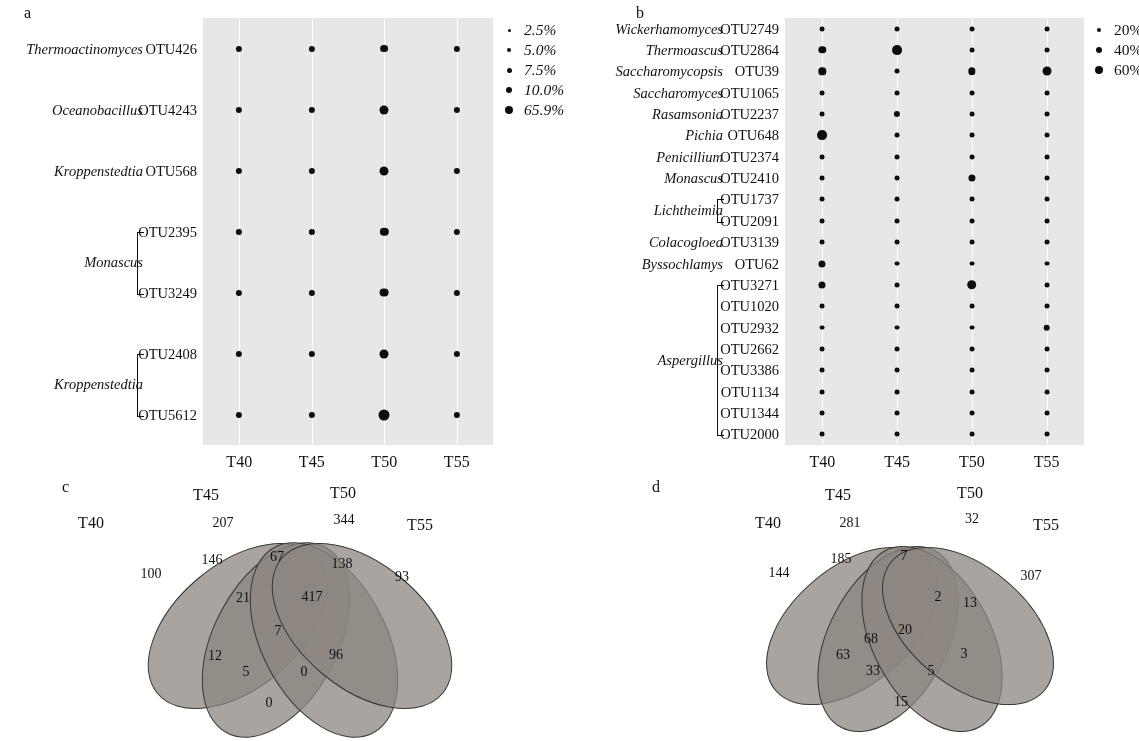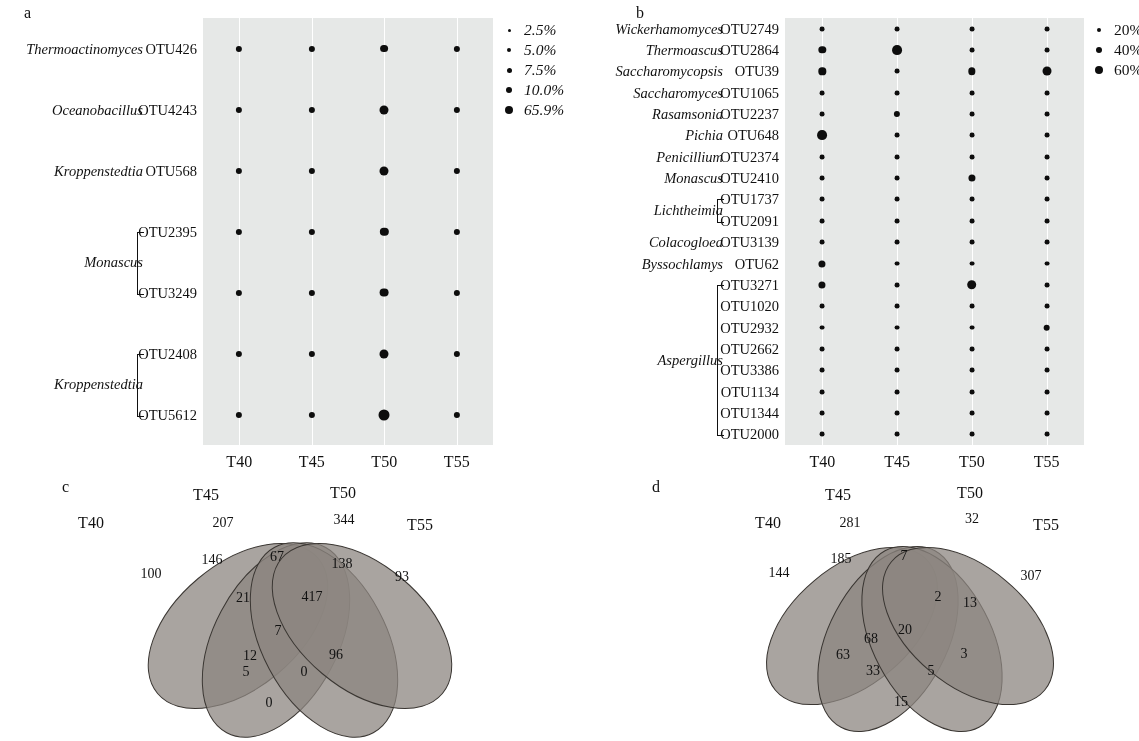--- a/index.html
+++ b/index.html
@@ -387,21 +387,21 @@
       <div class="venn-num" style="left: 91px; top: 98px;">100</div>
       <div class="venn-num" style="left: 163px; top: 47px;">207</div>
       <div class="venn-num" style="left: 284px; top: 44px;">344</div>
       <div class="venn-num" style="left: 342px; top: 101px;">93</div>
       <div class="venn-num" style="left: 152px; top: 84px;">146</div>
       <div class="venn-num" style="left: 217px; top: 81px;">67</div>
       <div class="venn-num" style="left: 282px; top: 88px;">138</div>
       <div class="venn-num" style="left: 183px; top: 122px;">21</div>
       <div class="venn-num" style="left: 252px; top: 121px;">417</div>
       <div class="venn-num" style="left: 218px; top: 155px;">7</div>
-      <div class="venn-num" style="left: 155px; top: 180px; margin-left: 35px;">12</div>
+      <div class="venn-num" style="left: 155px; top: 180px;">12</div>
       <div class="venn-num" style="left: 276px; top: 179px;">96</div>
       <div class="venn-num" style="left: 186px; top: 196px;">5</div>
       <div class="venn-num" style="left: 244px; top: 196px;">0</div>
       <div class="venn-num" style="left: 209px; top: 227px;">0</div>
     </div>
 </div>
 
 <div class="venn" style="left:690px;top:476px;width:440px;height:265px;">
   <svg width="440" height="265" viewBox="0 0 440 265">
     <g transform="translate(220,150)">

